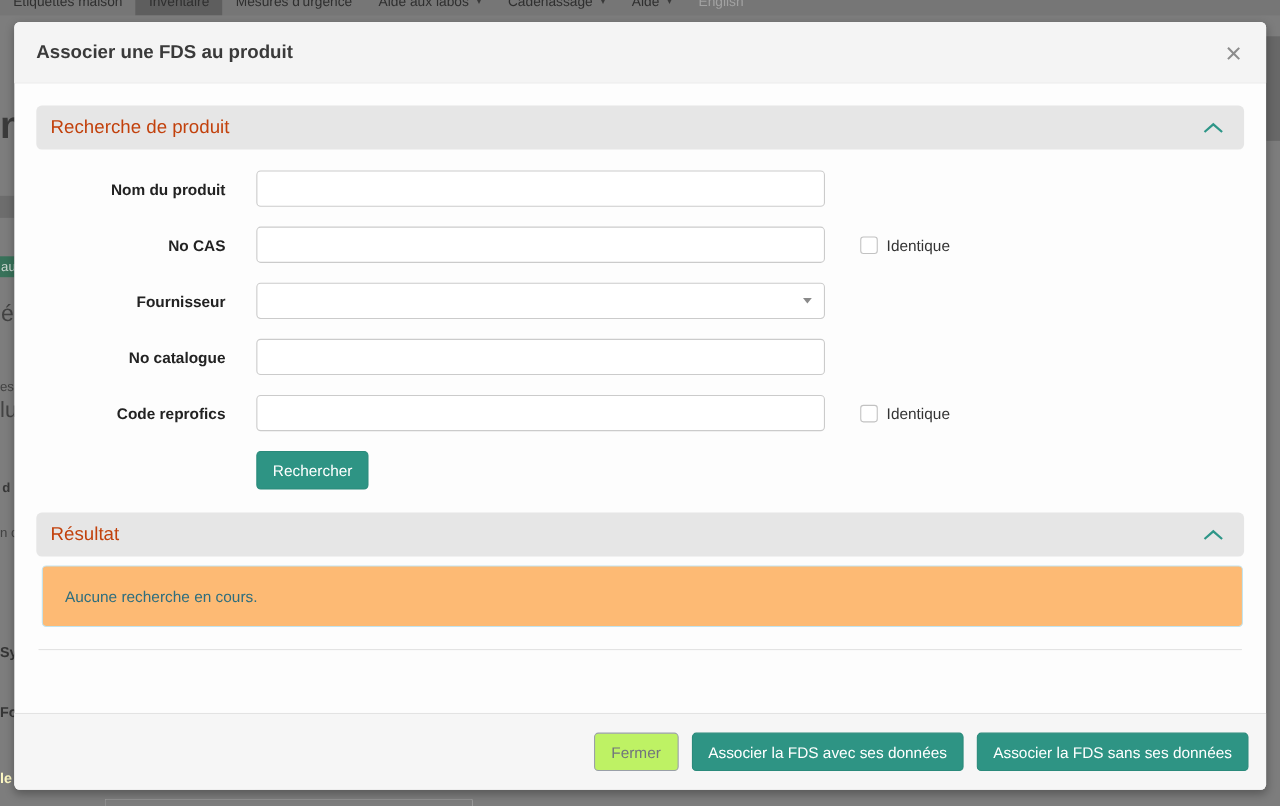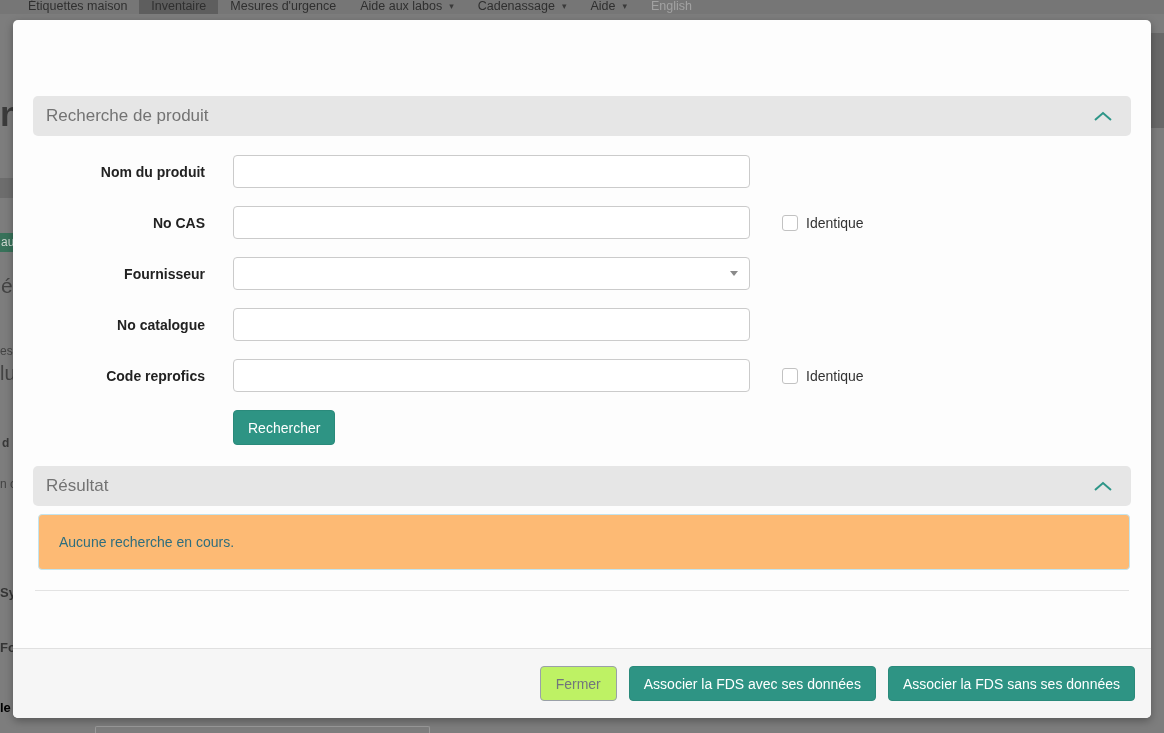--- a/index.html
+++ b/index.html
@@ -8,21 +8,21 @@
     font-family: "Liberation Sans", sans-serif;
     background: #7d7d7d;
     position: relative;
     overflow: hidden;
   }
 
   
   .topnav {
     position: absolute; top: 0; left: 0; width: 1164px; height: 14px;
     background: #767676; overflow: hidden;
-    display: flex; align-items: flex-start; padding-left: 16px;
+    display: flex; align-items: flex-end; padding-left: 0;
   }
   .nav-item {
     font-size: 12.5px; color: #2f2f2f; padding: 0 12px; height: 20px;
     line-height: 15px; white-space: nowrap; display: flex; align-items: flex-start; gap: 7px;
     margin-top: -1px;
   }
   .nav-item.active { background: #5e5e5e; flex-direction: column; }
   .nav-item.muted { color: #a2a2a2; }
   .nav-caret { font-size: 9px; color: #3a3a3a; line-height: 15px; }
 
@@ -31,21 +31,21 @@
   .band-gray { position: absolute; top: 178px; left: 0; width: 13px; height: 20px; background: #6d6d6d; z-index: 1; }
   .band-teal { position: absolute; top: 233px; left: 0; width: 13px; height: 19px; background: #38725a; z-index: 1;
                color: #cfd8d2; font-size: 12px; line-height: 19px; padding-left: 1px; overflow: hidden; }
   .frag-e     { top: 274px; left: 1px; font-size: 21px; }
   .frag-es    { top: 344px; left: 0; font-size: 12px; }
   .frag-lu    { top: 362px; left: 0; font-size: 20px; }
   .frag-d     { top: 436px; left: 2px; font-size: 12px; font-weight: bold; color: #383838; }
   .frag-nc    { top: 477px; left: 0; font-size: 12px; }
   .frag-sy    { top: 585px; left: 0; font-size: 13px; font-weight: bold; color: #353535; }
   .frag-fo    { top: 640px; left: 0; font-size: 13px; font-weight: bold; color: #353535; }
-  .frag-le    { top: 700px; left: 0; font-size: 13px; font-weight: bold; color: #000000; }
+  .frag-le    { top: 700px; left: 0; font-size: 13px; font-weight: bold; color: #fef9c3; }
   .right-block { position: absolute; top: 33px; right: 0; width: 13px; height: 95px; background: #686868; z-index: 1; }
   .bottom-box { position: absolute; top: 726px; left: 95px; width: 335px; height: 12px;
                 border: 1px solid #9a9a9a; border-bottom: none; border-radius: 2px 2px 0 0; z-index: 1; }
 
   
   .modal {
     position: absolute; left: 13px; top: 20px; width: 1138px; height: 698px;
     background: #fdfdfd; border-radius: 5px; z-index: 5;
     box-shadow: 0 3px 9px rgba(0,0,0,.3);
   }
@@ -60,21 +60,21 @@
     margin-left: auto; font-size: 26px; color: #8c8c8c; line-height: 24px;
     cursor: pointer; font-weight: normal; background: none; border: none;
     font-family: "Liberation Sans", sans-serif;
   }
   .modal-body { position: absolute; top: 56px; left: 0; right: 0; bottom: 70px; padding: 20px; overflow: hidden; }
 
   .panel-header {
     height: 40px; background: #e6e6e6; border-radius: 5px;
     display: flex; align-items: center; padding: 0 18px 0 13px; cursor: pointer;
   }
-  .panel-title { font-size: 17px; color: #737373; }
+  .panel-title { font-size: 17px; color: #c2410c; }
   .panel-chevron { margin-left: auto; display: flex; align-items: center; }
 
   
   .form { margin-top: 19px; }
   .form-row { display: flex; align-items: center; margin-bottom: 18px; height: 33px; }
   .form-label {
     width: 172px; text-align: right; margin-right: 28px;
     font-size: 14px; font-weight: bold; color: #222;
   }
   .form-input, .form-select {
@@ -172,20 +172,24 @@
 <span class="frag frag-d">d</span>
 <span class="frag frag-nc">n c</span>
 <span class="frag frag-sy">Sy</span>
 <span class="frag frag-fo">Fo</span>
 <span class="frag frag-le">le</span>
 <div class="right-block"></div>
 <div class="bottom-box"></div>
 
 <div class="modal">
 
+  <div class="modal-header">
+    <span class="modal-title">Associer une FDS au produit</span>
+    <button class="modal-close">×</button>
+  </div>
 
   <div class="modal-body">
 
     <div>
       <div class="panel-header">
         <span class="panel-title">Recherche de produit</span>
         <span class="panel-chevron">
           <svg width="20" height="11" viewBox="0 0 20 11">
               <polyline points="2,9 10,2 18,9" fill="none" stroke="#2e9688" stroke-width="2"></polyline>
             </svg>

